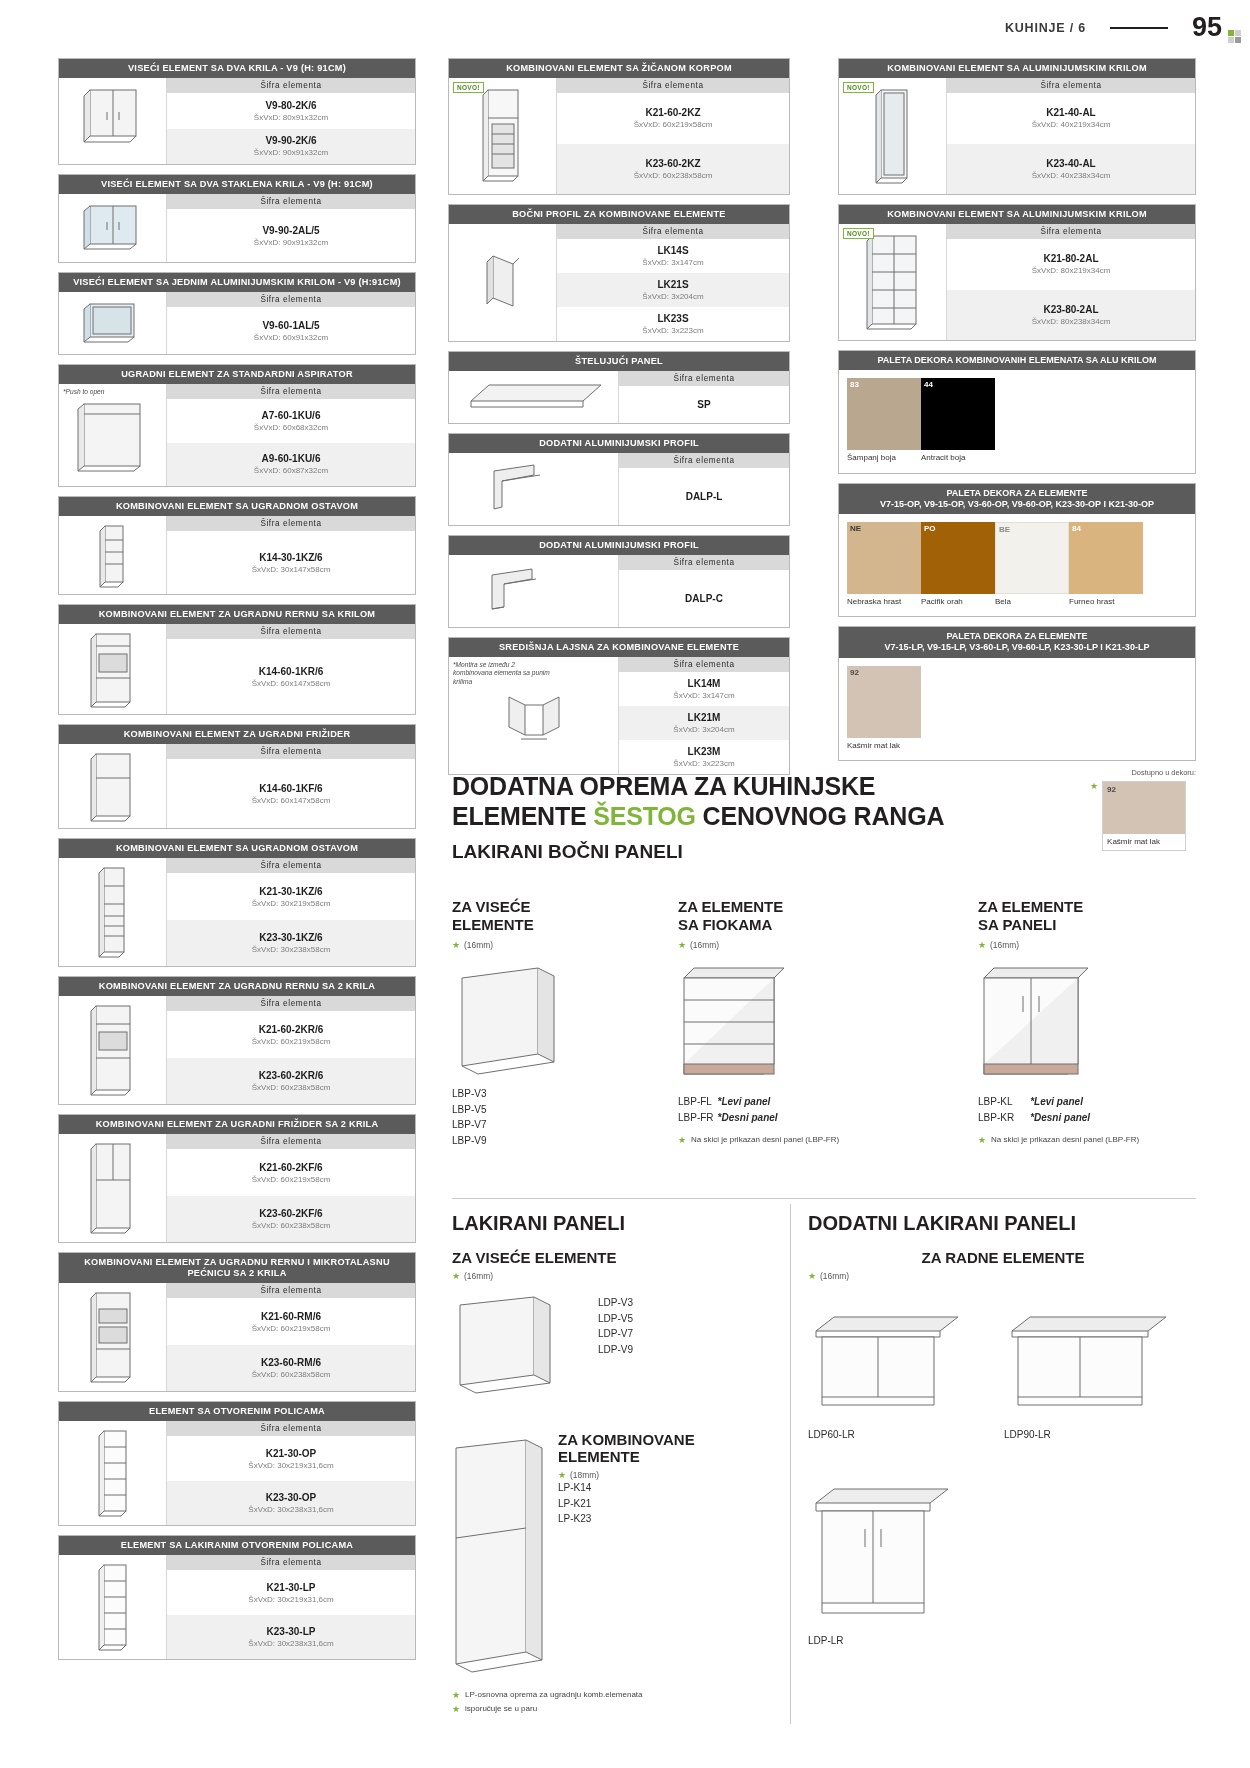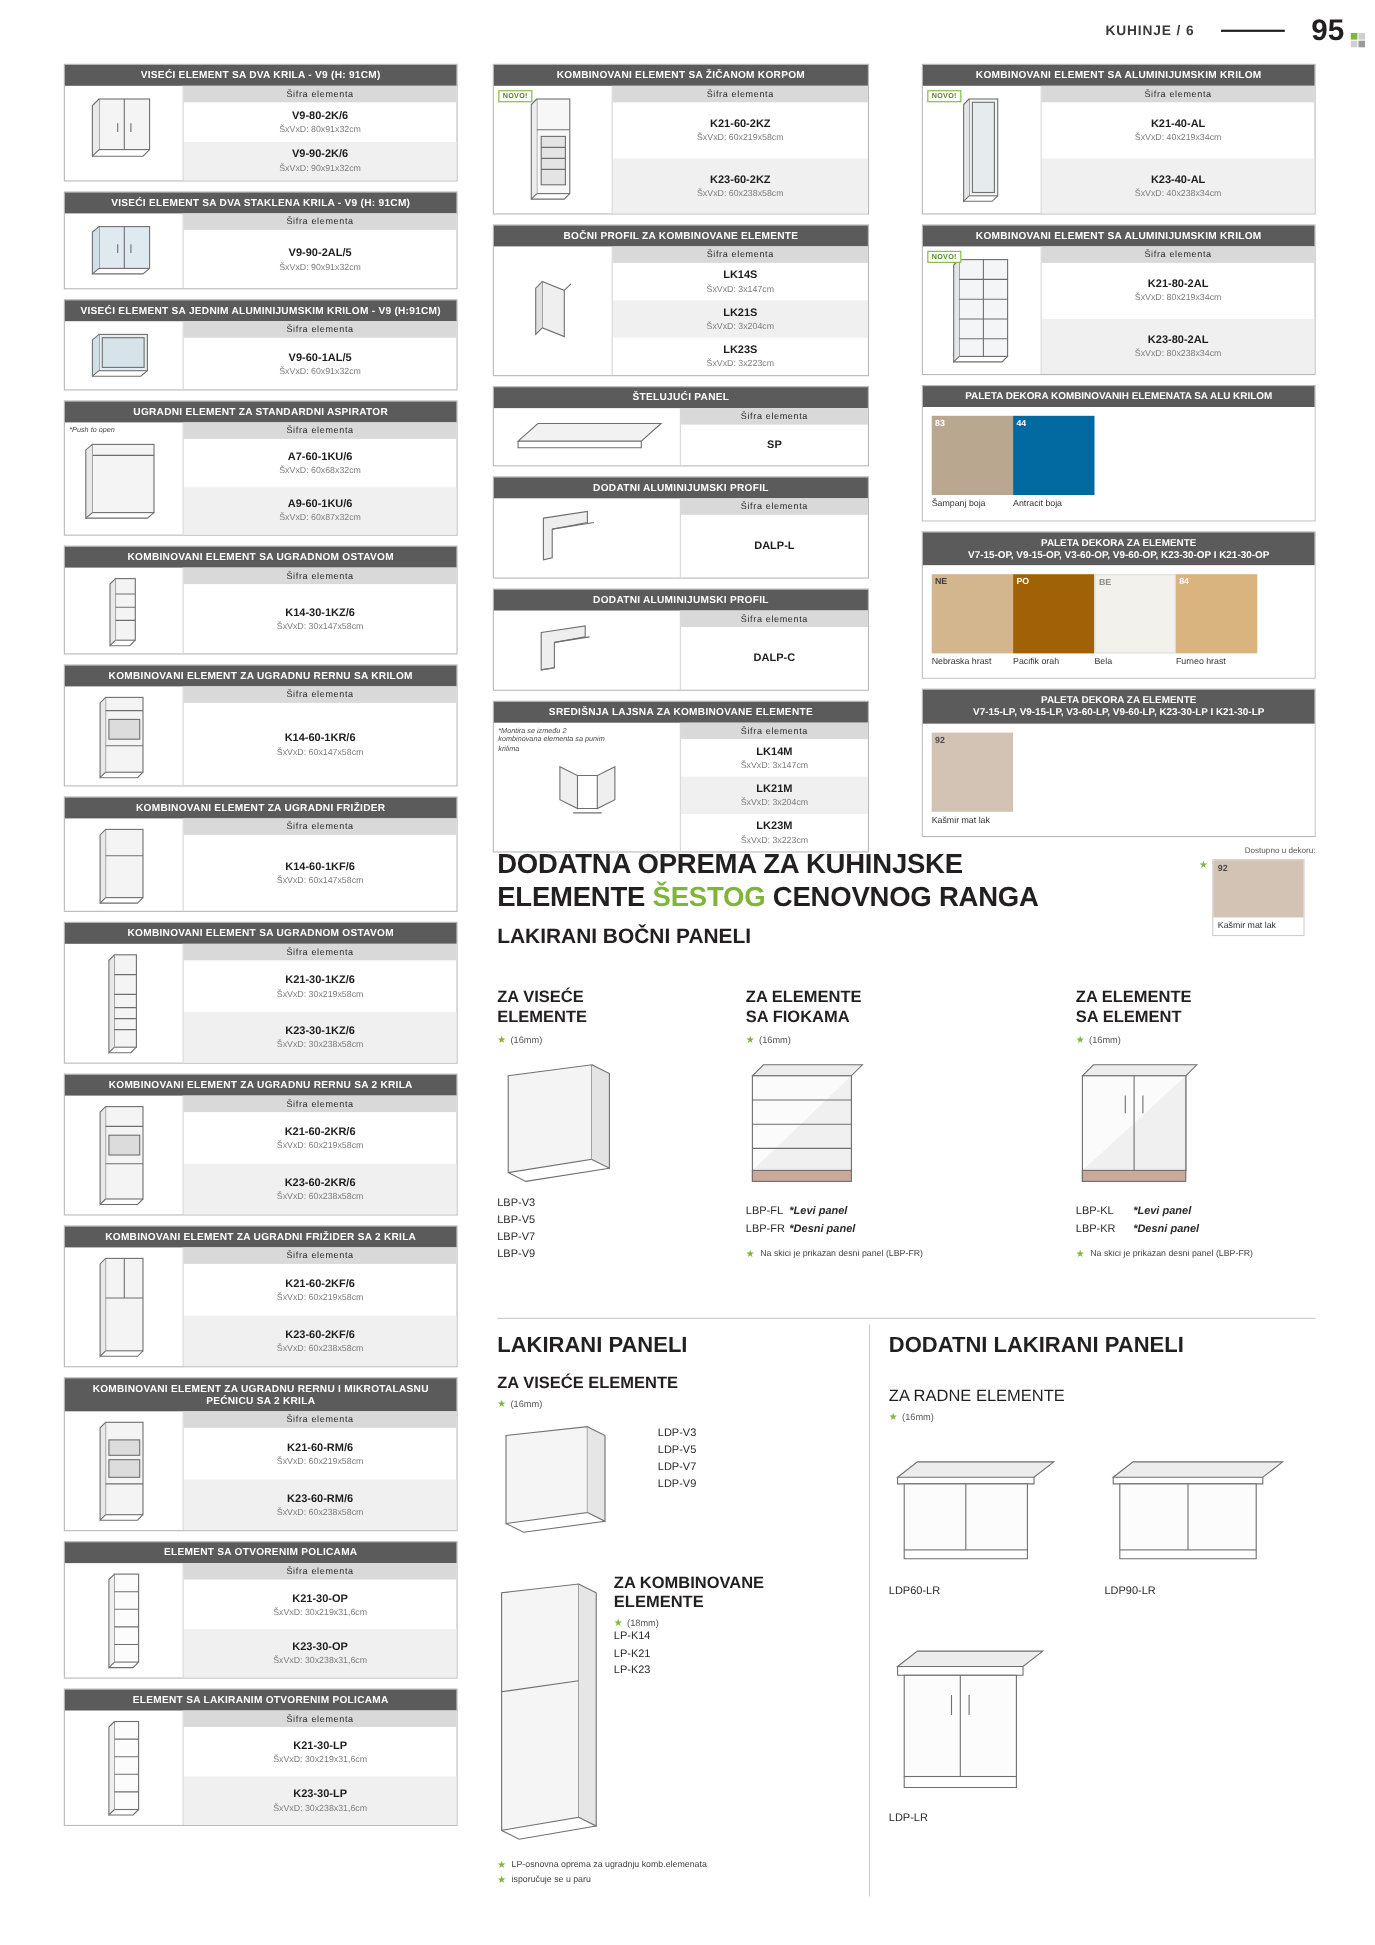--- a/index.html
+++ b/index.html
@@ -718,21 +718,21 @@
   <div class="palette">
     <div class="title">PALETA DEKORA KOMBINOVANIH ELEMENATA SA ALU KRILOM</div>
     <div class="swatches">
       <div class="sw">
         <div class="chip" style="background:#b9a88f">
           <span>83</span>
         </div>
         <div class="nm">Šampanj boja</div>
       </div>
       <div class="sw">
-        <div class="chip" style="background:#0369a1">
+        <div class="chip" style="background:#000000">
           <span>44</span>
         </div>
         <div class="nm">Antracit boja</div>
       </div>
     </div>
   </div>
 
   <div class="palette">
     <div class="title" style="white-space:pre-line">PALETA DEKORA ZA ELEMENTE
 V7-15-OP, V9-15-OP, V3-60-OP, V9-60-OP, K23-30-OP I K21-30-OP</div>
@@ -860,21 +860,21 @@
   </div>
   <div style="margin-top:10px; display:flex; gap:5px; align-items:flex-start;">
     <span class="star">★</span>
     <span class="legend">Na skici je prikazan desni panel (LBP-FR)</span>
   </div>
 </div>
 
 <div style="position:absolute; left:978px; top:898px; width:240px;">
   <div class="panel-col-title">
     <span>ZA ELEMENTE</span><br>
-    <span>SA ELEMENT</span>
+    <span>SA PANELI</span>
   </div>
   <div style="margin-top:6px; display:flex; align-items:center; gap:4px;">
     <span class="star">★</span>
     <span class="mm">(16mm)</span>
   </div>
   <div style="margin-top:6px;">
     <svg width="130" height="130" viewBox="0 0 130 130">
         <g fill="none" stroke="#6f6f6f" stroke-width="1">
       <path d="M6 22 L16 12 L110 12 L100 22 Z" fill="#ededed"></path>
       <rect x="6" y="22" width="94" height="86" fill="#fbfbfb"></rect>
@@ -962,21 +962,21 @@
     </div>
     <div style="display:flex; gap:5px; align-items:flex-start; margin-top:4px;">
       <span class="star">★</span>
       <span class="legend">isporučuje se u paru</span>
     </div>
   </div>
 </div>
 
 <div style="position:absolute; left:808px; top:1212px; width:390px;">
   <div style="font-size:20px; font-weight:700;">DODATNI LAKIRANI PANELI</div>
-  <div style="font-size:15px; font-weight:400; margin-top:26px;">ZA RADNE ELEMENTE</div>
+  <div style="font-size:15px; font-weight:700; margin-top:14px;text-align:center;">ZA RADNE ELEMENTE</div>
   <div style="margin-top:5px; display:flex; align-items:center; gap:4px;">
     <span class="star">★</span>
     <span class="mm">(16mm)</span>
   </div>
 
   <div style="display:flex; gap:36px; margin-top:20px;">
     <div>
       <svg width="160" height="118" viewBox="0 0 160 118">
           <g fill="none" stroke="#6f6f6f" stroke-width="1">
         <path d="M8 30 L26 16 L150 16 L132 30 Z" fill="#ededed"></path>

